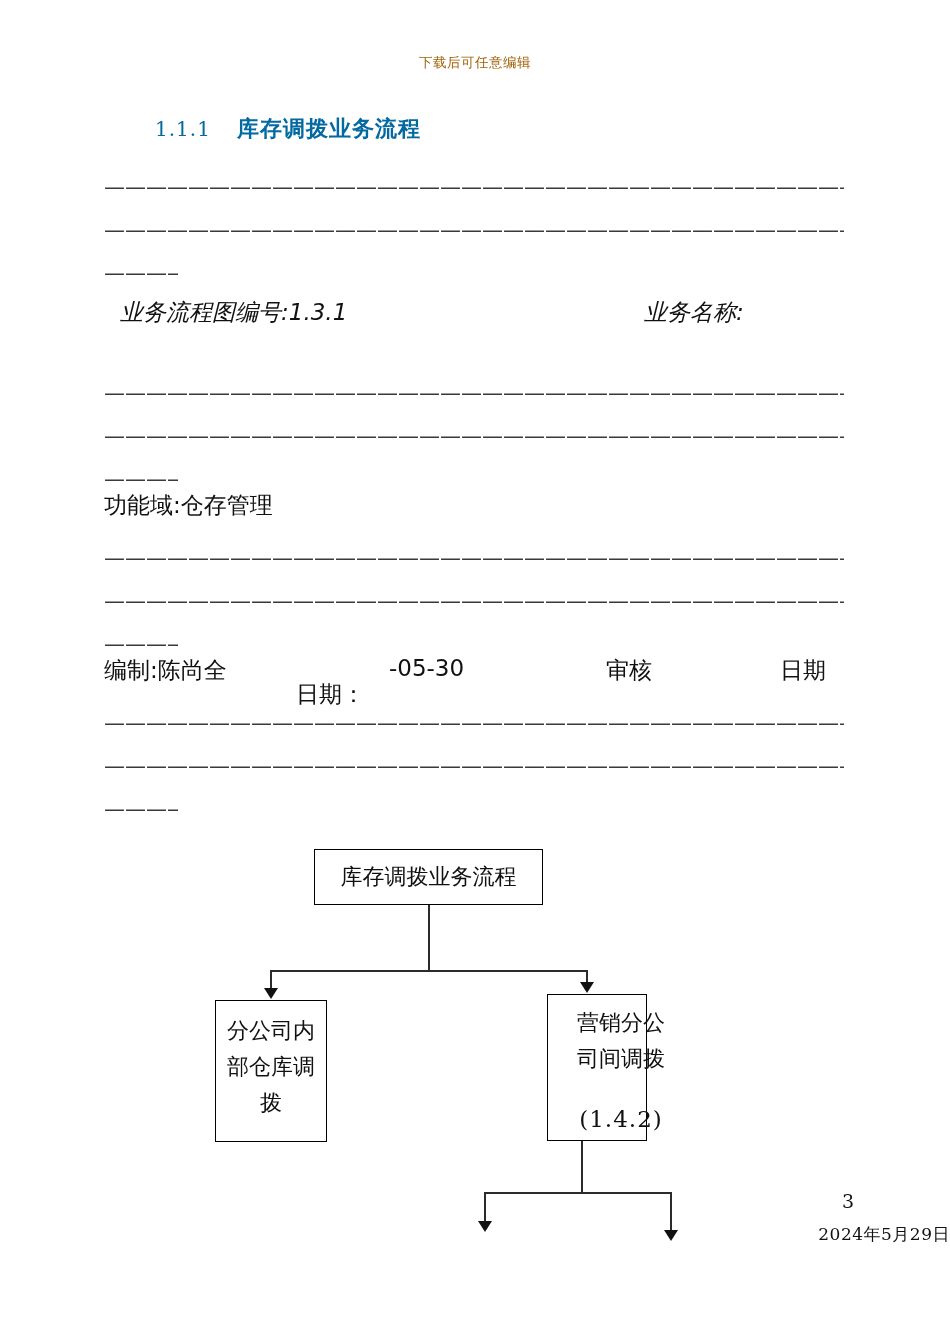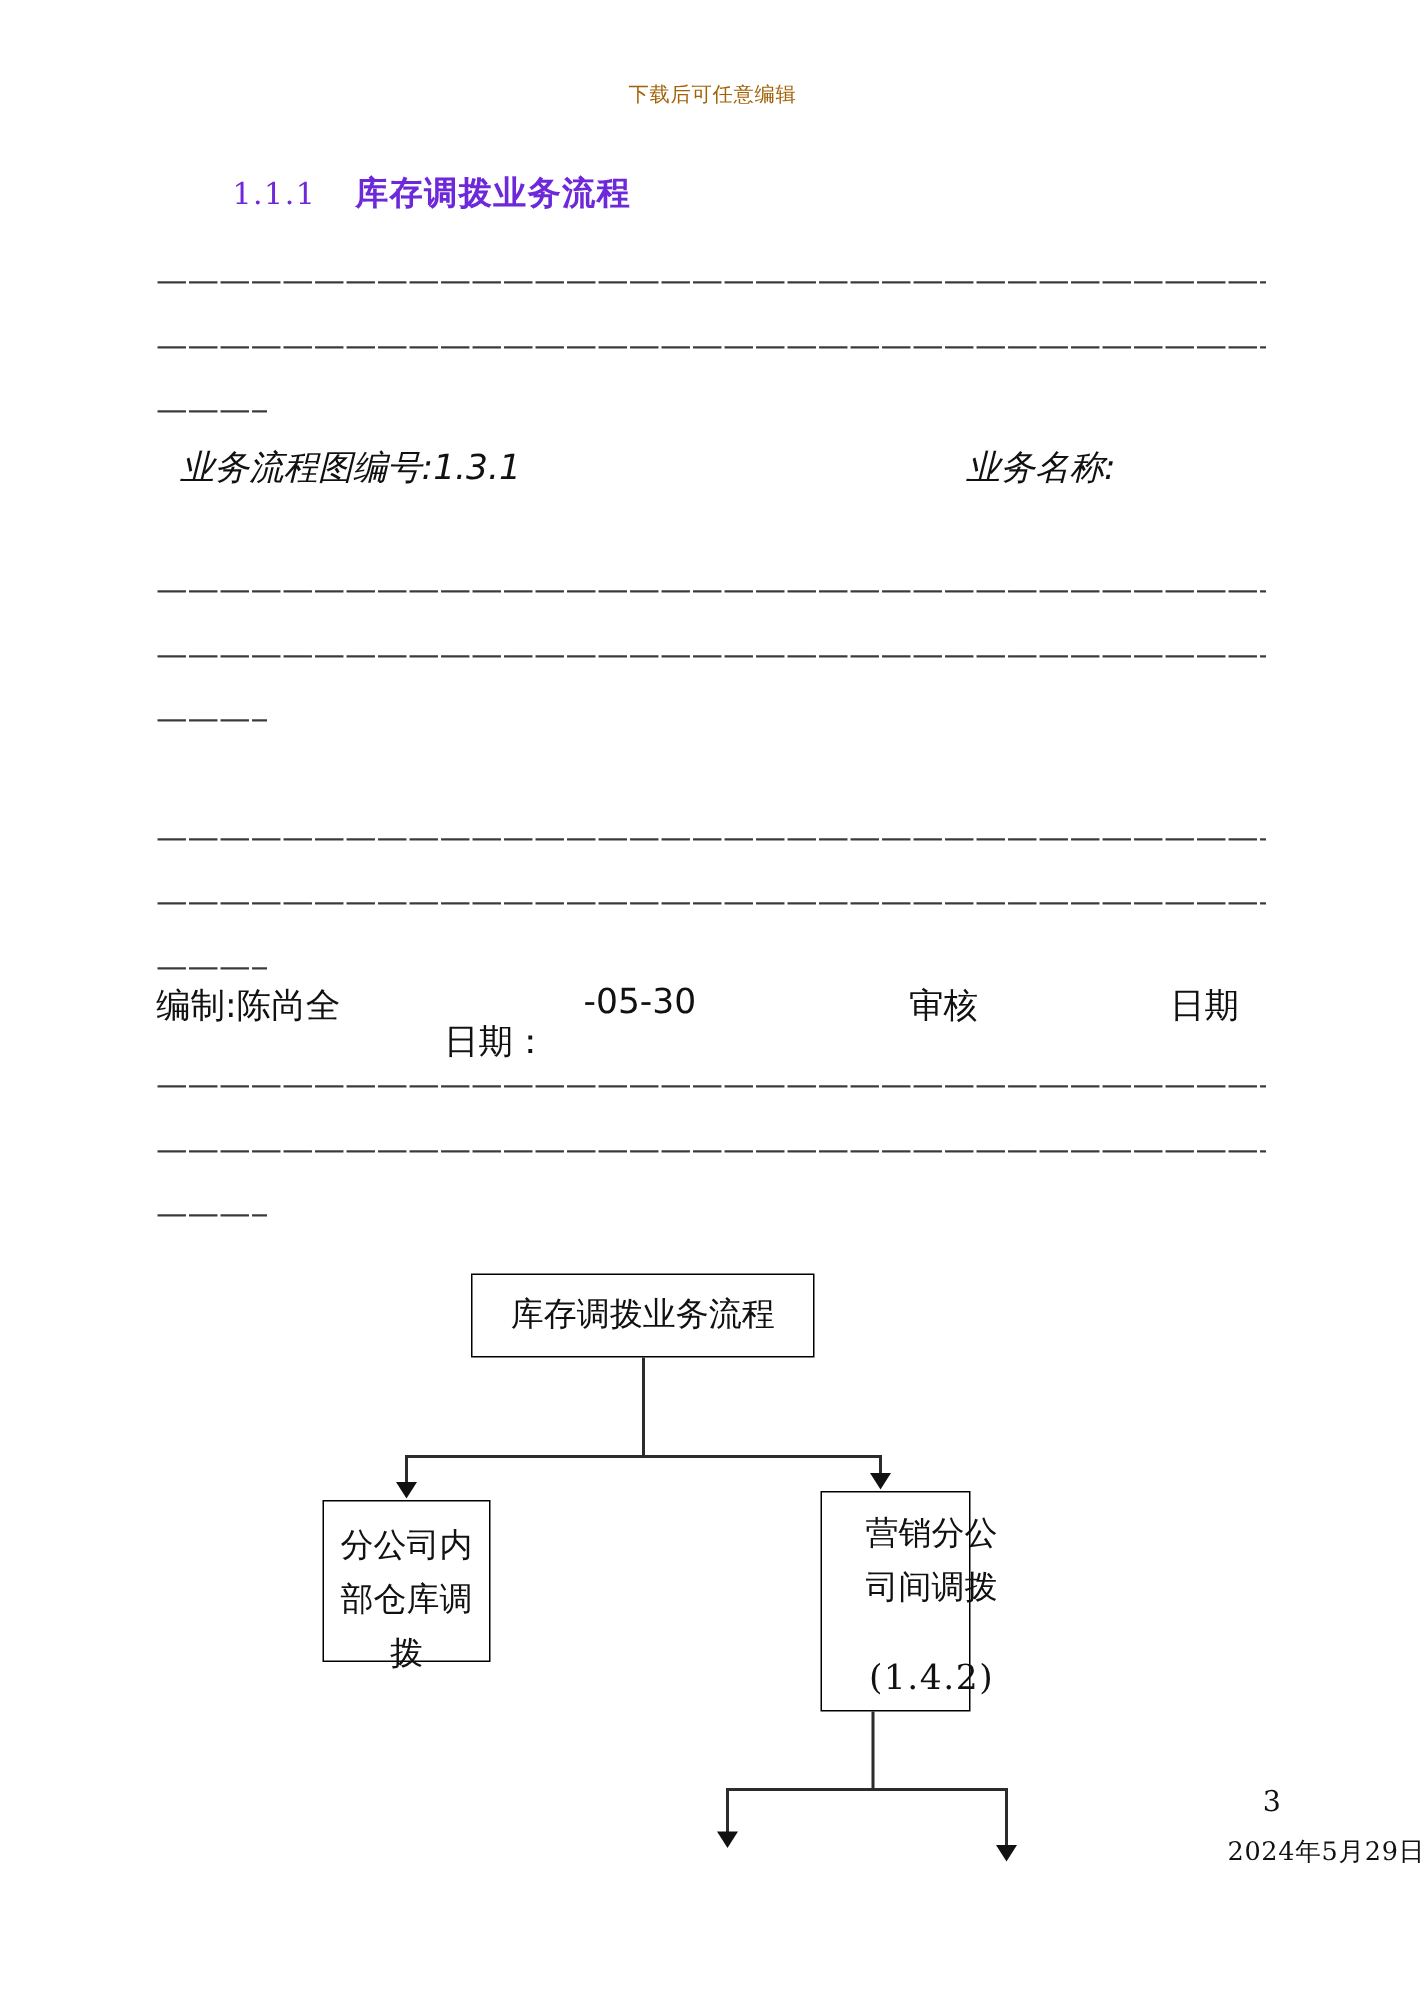--- a/index.html
+++ b/index.html
@@ -32,21 +32,21 @@
     letter-spacing: 0.5px;
   }
 
   
   .section-heading {
     position: absolute;
     top: 114px;
     left: 155px;
     font-size: 22px;
     font-weight: bold;
-    color: #6d28d9;
+    color: #0369a1;
     white-space: nowrap;
   }
   .section-heading .num {
     font-family: "DejaVu Serif", "Liberation Serif", serif;
     font-weight: normal;
     font-size: 20px;
     letter-spacing: 1px;
   }
   .section-heading .ttl {
     margin-left: 26px;
@@ -123,21 +123,21 @@
     top: 849px;
     width: 229px;
     height: 56px;
     justify-content: center;
     line-height: 30px;
   }
   #node-left {
     left: 215px;
     top: 1000px;
     width: 112px;
-    height: 108px;
+    height: 142px;
     padding-top: 12px;
     text-align: center;
   }
   #node-right {
     left: 547px;
     top: 994px;
     width: 100px;
     height: 147px;
     padding-top: 10px;
     padding-left: 48px;
@@ -197,20 +197,23 @@
     <span>业务流程图编号:</span><span>1.3.1</span>
     <span style="position:absolute; left:524px; top:0;">业务名称:</span>
   </div>
 
   <div class="rule-block" style="top:372px;">
     <span class="dashline">——————————————————————————————————————————————</span>
     <span class="dashline">——————————————————————————————————————————————</span>
     <span class="dashline short">—————</span>
   </div>
 
+  <div class="field-row" style="top:490px; left:104px;">
+    <span>功能域:</span><span>仓存管理</span>
+  </div>
 
   <div class="rule-block" style="top:537px;">
     <span class="dashline">——————————————————————————————————————————————</span>
     <span class="dashline">——————————————————————————————————————————————</span>
     <span class="dashline short">—————</span>
   </div>
 
   <div class="field-row" style="top:655px; left:104px; width:740px;">
     <span>编制:</span><span>陈尚全</span>
     <span style="position:absolute; left:192px; top:0;margin-top:24px;">日期：</span>

